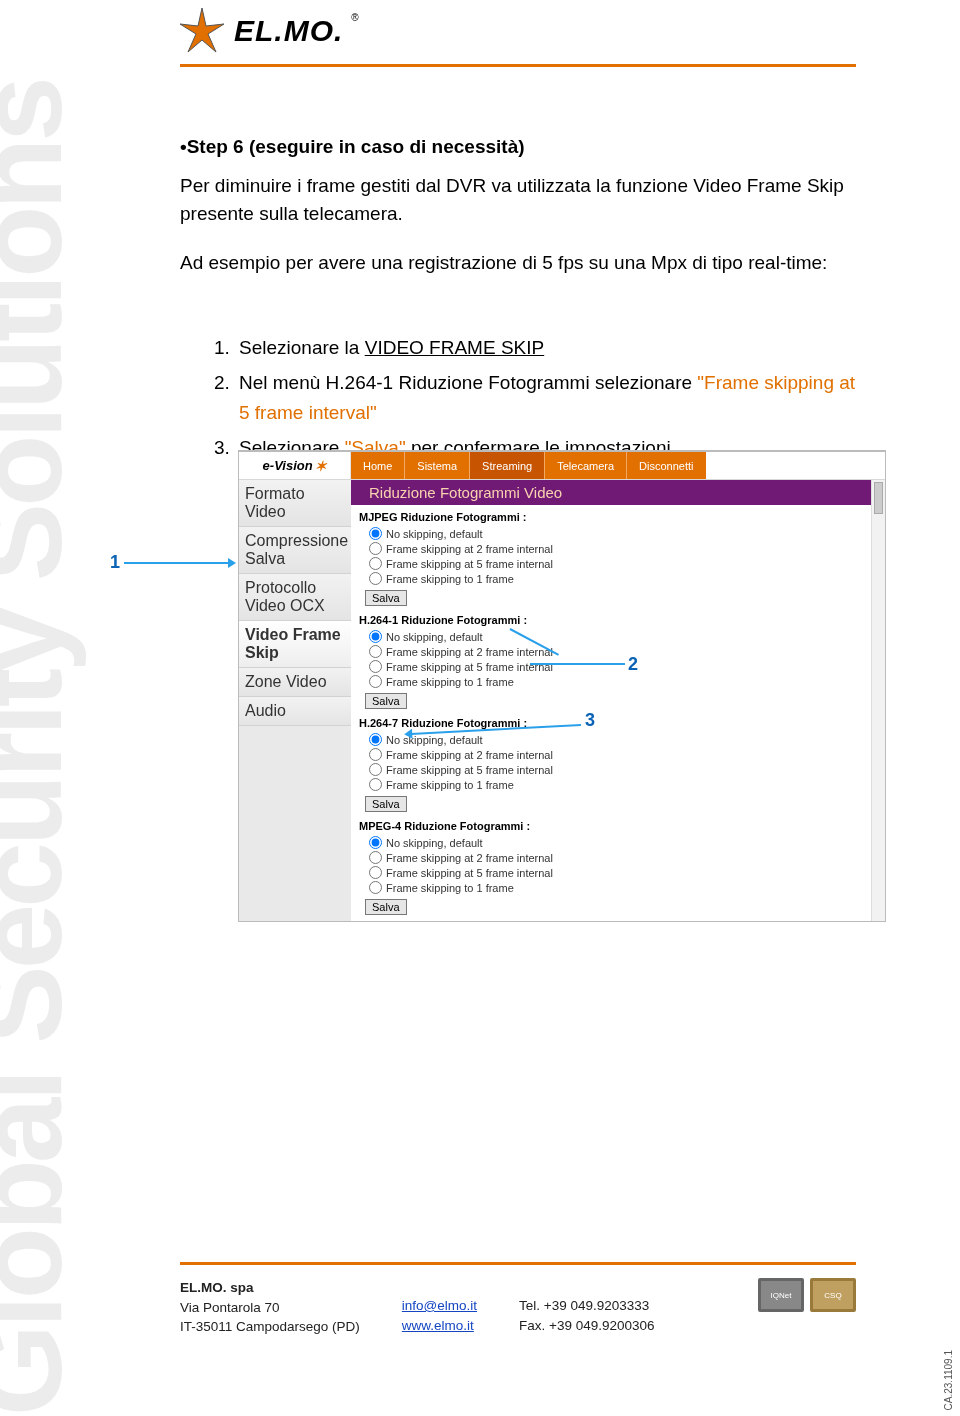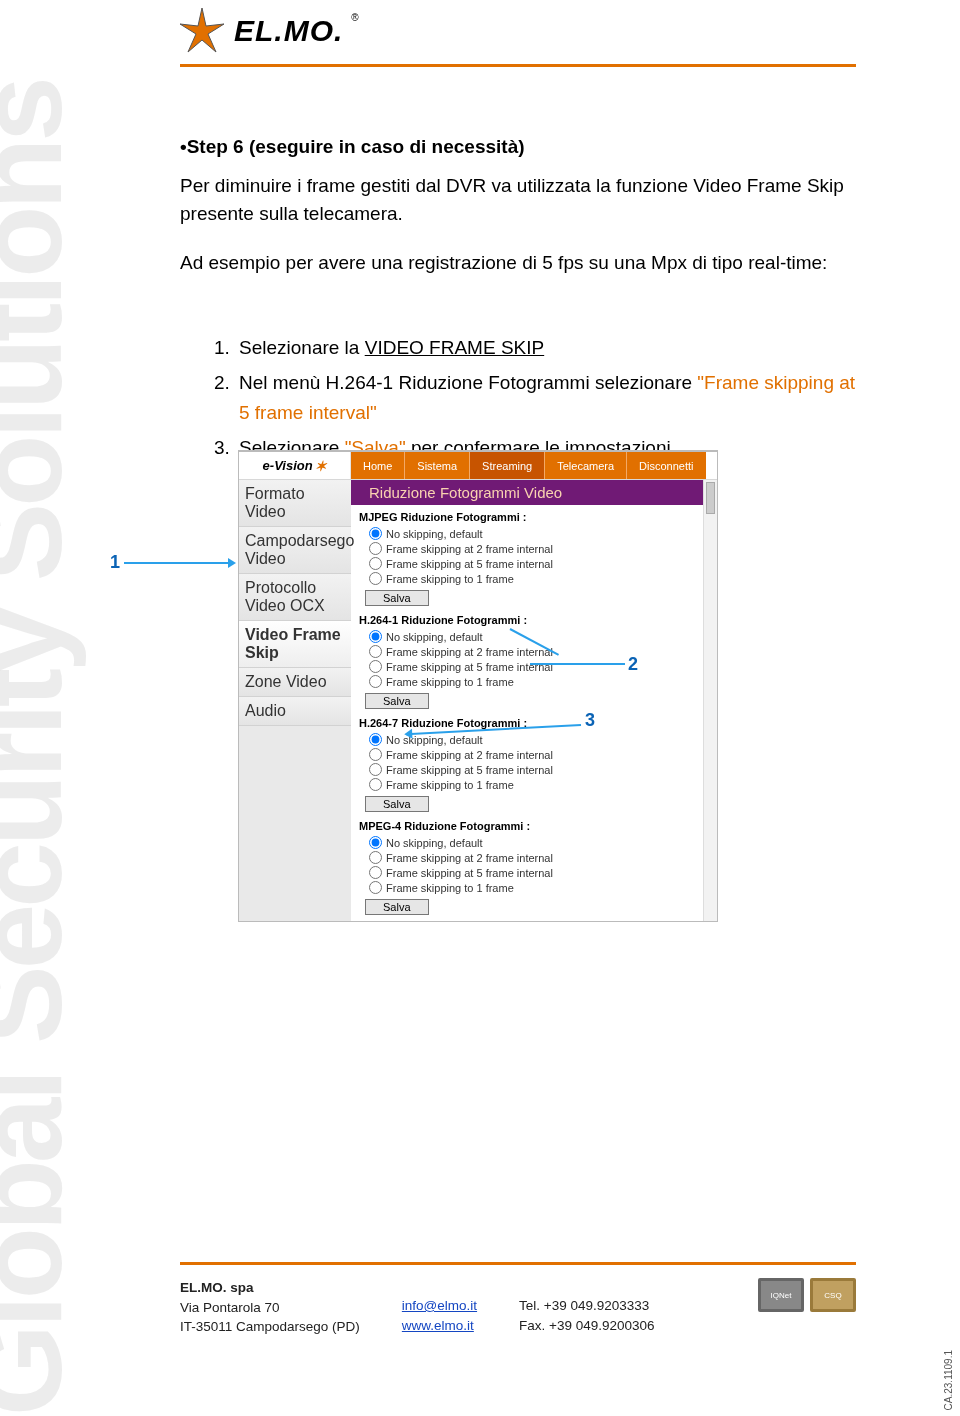--- a/index.html
+++ b/index.html
@@ -76,21 +76,21 @@
     content:'';
     position:absolute; right:-2px; top:-4px;
     border-left:8px solid #2aa0ea;
     border-top:5px solid transparent;
     border-bottom:5px solid transparent;
   }
   .app {
     position: absolute;
     left: 128px;
     top: 2px;
-    width: 480px;
+    width: 648px;
     border: 1px solid #bbb;
     border-top: 2px solid #bbb;
     background: #fff;
     font-size: 11px;
   }
   .app-top {
     display:flex;
     background:#fff;
     border-bottom:1px solid #d8d8d8;
     height:28px;
@@ -126,21 +126,21 @@
   .panel-header {
     background:#701a75; color:#f9d2b0; font-size:15px;
     padding:4px 18px;
   }
   .group-title { font-weight:bold; font-size:11px; padding:6px 8px 3px; }
   .opt { display:flex; align-items:center; gap:4px; padding:1px 18px; font-size:11px; color:#333; }
   .opt input { margin:0; }
   .save {
     display:inline-block; margin:4px 8px 2px 14px;
     border:1px solid #777; background:#e6e6e6;
-    font-size:11px; padding:1px 17px;
+    font-size:11px; padding:1px 6px;
   }
   .scroll-thumb {
     position:absolute; right:0; top:0; width:14px; height:100%;
     background:#f2f2f2; border-left:1px solid #ddd;
   }
   .scroll-thumb::before{
     content:''; position:absolute; top:2px; left:2px; right:2px; height:30px;
     background:#ccc; border:1px solid #aaa;
   }
   .callout-2 {
@@ -258,21 +258,21 @@
         <div class="tab">Home</div>
         <div class="tab">Sistema</div>
         <div class="tab selected">Streaming</div>
         <div class="tab">Telecamera</div>
         <div class="tab">Disconnetti</div>
       </div>
     </div>
     <div class="app-body">
       <div class="sidebar">
         <div class="side-item">Formato Video</div>
-        <div class="side-item">Campodarsego Video</div>
+        <div class="side-item">Compressione Salva</div>
         <div class="side-item">Protocollo Video OCX</div>
         <div class="side-item selected">Video Frame Skip</div>
         <div class="side-item">Zone Video</div>
         <div class="side-item">Audio</div>
       </div>
       <div class="panel">
         <div class="scroll-thumb"></div>
         <div class="panel-header">Riduzione Fotogrammi Video</div>
 
         <div class="group-title">MJPEG Riduzione Fotogrammi :</div>

